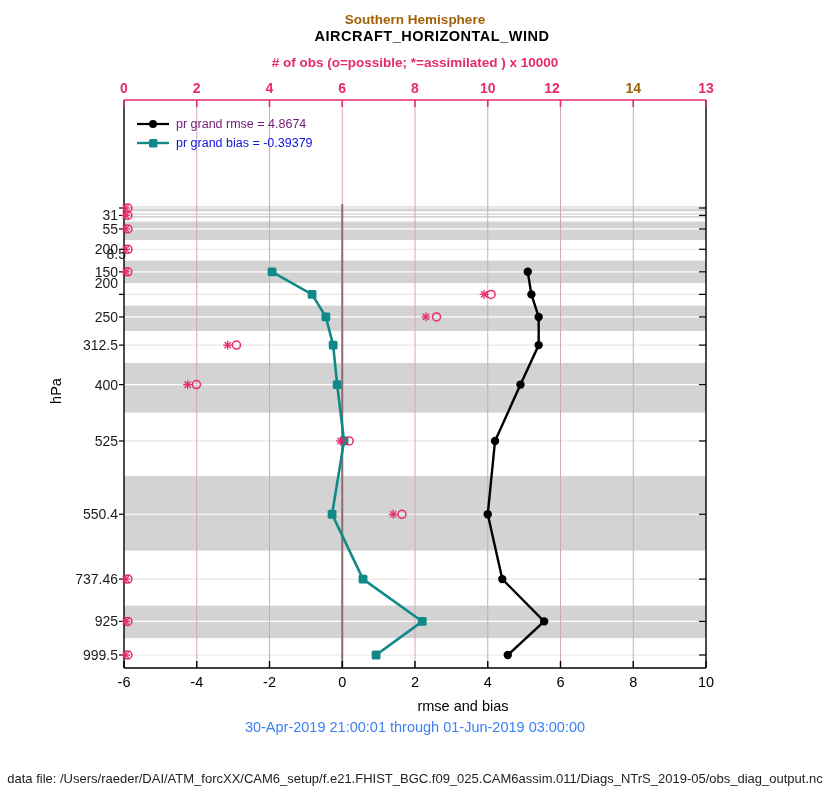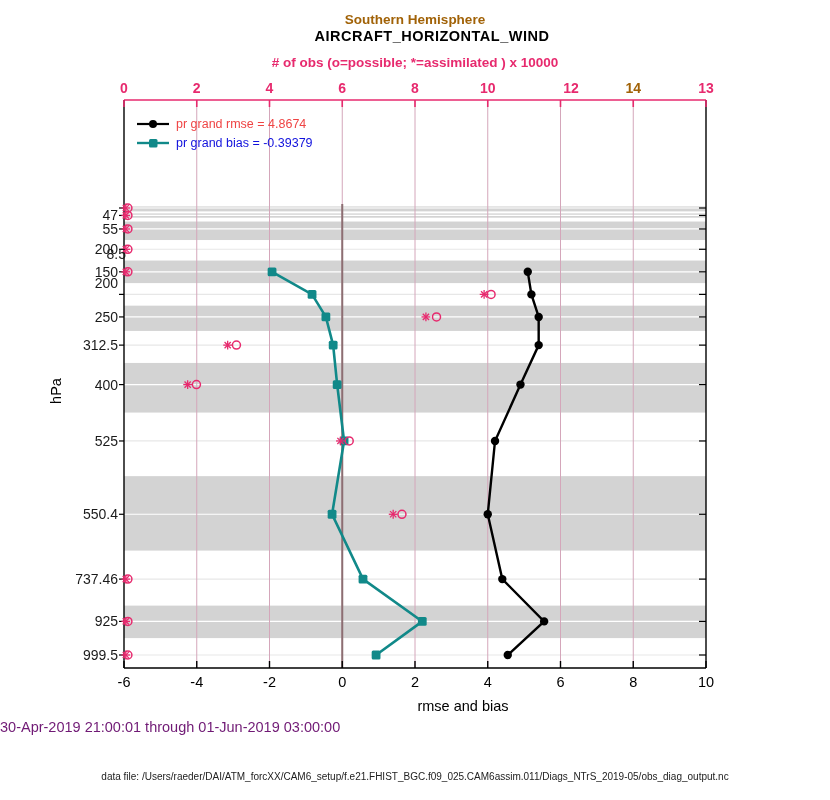--- a/index.html
+++ b/index.html
@@ -4,22 +4,22 @@
 <style>
   html,body{margin:0;padding:0;background:#ffffff;}
   #stage{position:relative;width:830px;height:800px;background:#ffffff;overflow:hidden;
          font-family:"Liberation Sans", sans-serif;}
   #plot-svg{position:absolute;left:0;top:0;}
   .abs{position:absolute;}
   .title1{left:0;top:9;width:830px;text-align:center;font-size:13.5px;font-weight:bold;color:#a16207;margin-top:12px;}
   .title2{left:0;top:28px;width:830px;text-align:center;font-size:14.5px;font-weight:bold;color:#000;letter-spacing:0.5px;margin-left:17px;}
   .obslab{left:0;top:55px;width:830px;text-align:center;font-size:13.5px;font-weight:bold;}
   .xlab{left:0;top:698px;width:830px;text-align:center;font-size:14.5px;color:#000;padding-left:48px;}
-  .dater{left:0;top:719px;width:830px;font-size:14.5px;color:#701a75;}
-  .filenote{left:0;top:771px;width:830px;text-align:center;font-size:10px;color:#222;}
+  .dater{left:0;top:719px;width:830px;text-align:center;font-size:14.5px;color:#3b82f6;}
+  .filenote{left:0;top:771px;width:830px;text-align:center;font-size:13px;color:#222;}
   .ylab{left:38px;top:383px;width:36px;text-align:center;font-size:14.5px;color:#000;
         transform:rotate(-90deg);transform-origin:center;}
   .ticklab-bottom{position:absolute;width:44px;text-align:center;font-size:14.5px;color:#000;top:674px;}
   .ticklab-top{position:absolute;width:44px;text-align:center;font-size:14px;font-weight:bold;top:80px;}
   .ticklab-y{position:absolute;width:82px;text-align:right;font-size:14px;color:#1a1a1a;height:16px;line-height:16px;}
   #legend{left:136px;top:114px;}
   .leg-row{display:flex;align-items:center;height:19px;}
   .leg-text{margin-left:6px;font-size:12.5px;}
 </style>
 </head>
@@ -223,21 +223,21 @@
   <div class="abs obslab" id="obslab" style="color: rgb(231, 42, 110);"># of obs (o=possible; *=assimilated ) x 10000</div>
 
   <div class="abs ylab">hPa</div>
 
   <div class="abs" id="legend">
     <div class="leg-row">
       <svg width="34" height="12">
         <line x1="1" y1="6" x2="33" y2="6" stroke="#000000" stroke-width="2.2"></line>
         <circle cx="17" cy="6" r="4" fill="#000000"></circle>
       </svg>
-      <span class="leg-text" id="leg-rmse" style="color: #ef4444;">pr grand rmse = 4.8674</span>
+      <span class="leg-text" id="leg-rmse" style="color: #701a75;">pr grand rmse = 4.8674</span>
     </div>
     <div class="leg-row">
       <svg width="34" height="12">
         <line x1="1" y1="6" x2="33" y2="6" stroke="#118989" stroke-width="2.4"></line>
         <rect x="13" y="2" width="8.5" height="8.5" rx="1.5" fill="#118989"></rect>
       </svg>
       <span class="leg-text" id="leg-bias" style="color: rgb(17, 17, 221);">pr grand bias = -0.39379</span>
     </div>
   </div>
 
@@ -254,25 +254,25 @@
       <div class="ticklab-bottom" style="left: 465.75px;">4</div>
       <div class="ticklab-bottom" style="left: 538.5px;">6</div>
       <div class="ticklab-bottom" style="left: 611.25px;">8</div>
       <div class="ticklab-bottom" style="left: 684px;">10</div>
       <div class="ticklab-top" style="left: 102px; color: rgb(231, 42, 110);">0</div>
       <div class="ticklab-top" style="left: 174.75px; color: rgb(231, 42, 110);">2</div>
       <div class="ticklab-top" style="left: 247.5px; color: rgb(231, 42, 110);">4</div>
       <div class="ticklab-top" style="left: 320.25px; color: rgb(231, 42, 110);">6</div>
       <div class="ticklab-top" style="left: 393px; color: rgb(231, 42, 110);">8</div>
       <div class="ticklab-top" style="left: 465.75px; color: rgb(231, 42, 110);">10</div>
-      <div class="ticklab-top" style="left: 549px; color: rgb(231, 42, 110);">12</div>
+      <div class="ticklab-top" style="left: 530px; color: rgb(231, 42, 110);">12</div>
       <div class="ticklab-top" style="left: 611.25px; color: #a16207;">14</div>
       <div class="ticklab-top" style="left: 684px; color: rgb(231, 42, 110);">13</div>
       <div class="ticklab-y" style="left: 44px; top: 200px; margin-top: 46px;">8.5</div>
-      <div class="ticklab-y" style="left: 36px; top: 207.442px;">47</div>
+      <div class="ticklab-y" style="left: 36px; top: 207.442px;">31</div>
       <div class="ticklab-y" style="left: 36px; top: 220.974px;">55</div>
       <div class="ticklab-y" style="left: 36px; top: 241.272px;">200</div>
       <div class="ticklab-y" style="left: 36px; top: 263.825px;">150</div>
       <div class="ticklab-y" style="left: 36px; top: 275px;">200</div>
       <div class="ticklab-y" style="left: 36px; top: 308.931px;">250</div>
       <div class="ticklab-y" style="left: 36px; top: 337.122px;">312.5</div>
       <div class="ticklab-y" style="left: 36px; top: 376.59px;">400</div>
       <div class="ticklab-y" style="left: 36px; top: 432.972px;">525</div>
       <div class="ticklab-y" style="left: 36px; top: 506.269px;">550.4</div>
       <div class="ticklab-y" style="left: 36px; top: 571.109px;">737.46</div>

